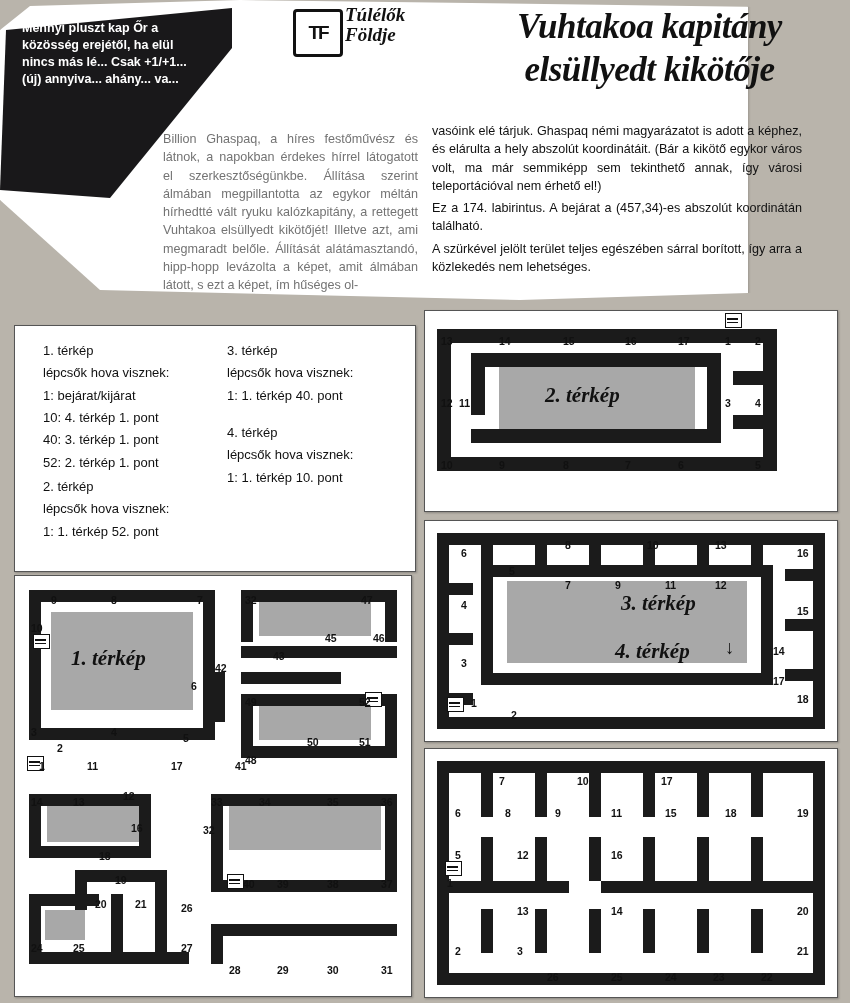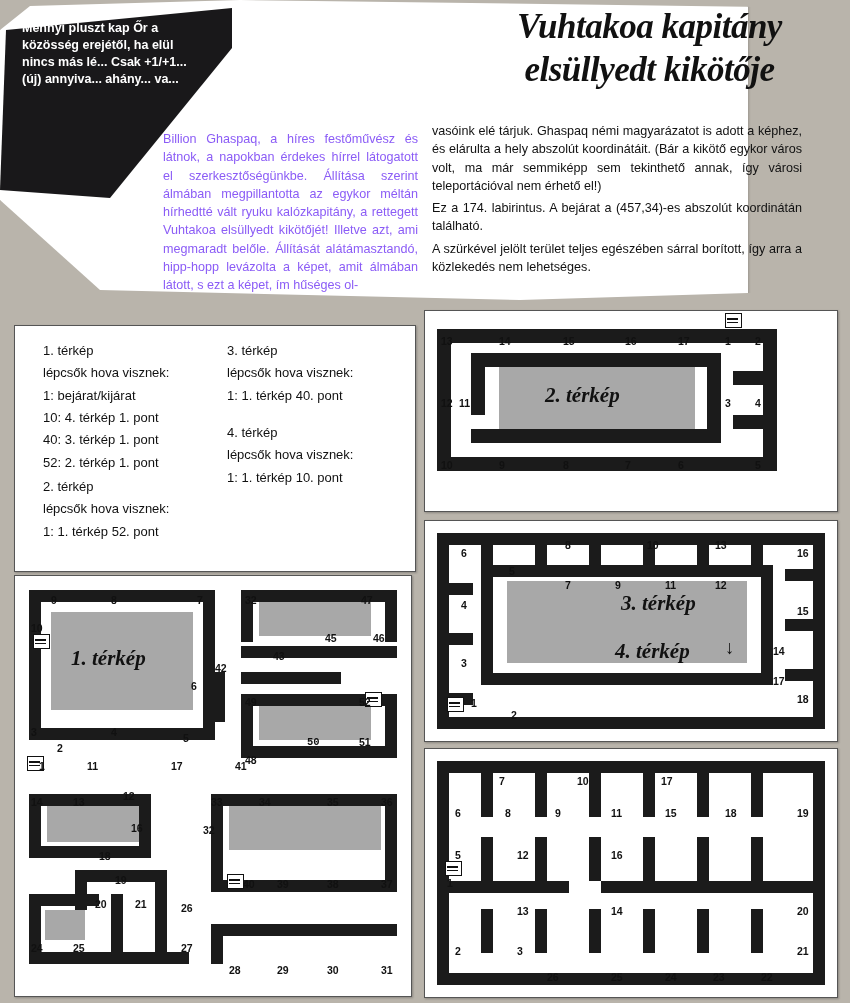--- a/index.html
+++ b/index.html
@@ -49,21 +49,21 @@
     font-size:35px;line-height:1.22;color:#111;
     text-align:center;
     letter-spacing:-0.5px;
   }
   .lead{
     position:absolute;left:205px;top:78px;width:215px;
     font-size:12.5px;line-height:1.42;color:#111;text-align:center;font-weight:bold;
   }
   .col1{
     position:absolute;left:163px;top:130px;width:255px;
-    font-size:12.6px;line-height:1.45;color:#8b5cf6;text-align:justify;
+    font-size:12.6px;line-height:1.45;color:#737373;text-align:justify;
   }
   .col2{
     position:absolute;left:432px;top:122px;width:370px;
     font-size:12.6px;line-height:1.45;color:#111;text-align:justify;
   }
   .col2 p{margin:0 0 4px 0;}
   
   .legend{
     position:absolute;left:14px;top:325px;width:400px;height:245px;
     background:#fff;border:1px solid #555;
@@ -108,20 +108,27 @@
 </style>
 </head>
 <body>
 
 <div class="page">
 
   <div class="top-panel">
     <div class="dark-corner"></div>
     <div class="corner-text">Mennyi pluszt kap Őr a közösség erejétől, ha elül nincs más lé... Csak +1/+1... (új) annyiva... ahány... va...</div>
 
+    <div class="logo">
+      <div class="logo-badge">TF</div>
+      <div class="logo-text">
+        <div>Túlélők</div>
+        <div>Földje</div>
+      </div>
+    </div>
 
     <div class="headline">
       <div>Vuhtakoa kapitány</div>
       <div>elsüllyedt kikötője</div>
     </div>
 
     <div class="col1">Billion Ghaspaq, a híres festőművész és látnok, a napokban érdekes hírrel látogatott el szerkesztőségünkbe. Állítása szerint álmában megpillantotta az egykor méltán hírhedtté vált ryuku kalózkapitány, a rettegett Vuhtakoa elsüllyedt kikötőjét! Illetve azt, ami megmaradt belőle. Állítását alátámasztandó, hipp-hopp levázolta a képet, amit álmában látott, s ezt a képet, ím hűséges ol-</div>
     <div class="col2">
       <p>vasóink elé tárjuk. Ghaspaq némi magyarázatot is adott a képhez, és elárulta a hely abszolút koordinátáit. (Bár a kikötő egykor város volt, ma már semmiképp sem tekinthető annak, így városi teleportációval nem érhető el!)</p>
       <p>Ez a 174. labirintus. A bejárat a (457,34)-es abszolút koordinátán található.</p>
@@ -352,21 +359,21 @@
       <div class="lbl" style="left:358px;top:56px;">46</div>
       <div class="lbl" style="left:200px;top:86px;">42</div>
       <div class="lbl" style="left:258px;top:74px;">43</div>
       <div class="lbl" style="left:176px;top:104px;">6</div>
       <div class="lbl" style="left:230px;top:120px;">49</div>
       <div class="lbl" style="left:344px;top:120px;">52</div>
       <div class="lbl" style="left:16px;top:150px;">3</div>
       <div class="lbl" style="left:42px;top:166px;">2</div>
       <div class="lbl" style="left:96px;top:150px;">4</div>
       <div class="lbl" style="left:168px;top:156px;">5</div>
-      <div class="lbl" style="left:292px;top:160px;font-family:Liberation Mono, monospace;">50</div>
+      <div class="lbl" style="left:292px;top:160px;">50</div>
       <div class="lbl" style="left:344px;top:160px;">51</div>
       <div class="lbl" style="left:230px;top:178px;">48</div>
       <div class="lbl" style="left:24px;top:184px;">1</div>
       <div class="lbl" style="left:72px;top:184px;">11</div>
       <div class="lbl" style="left:156px;top:184px;">17</div>
       <div class="lbl" style="left:196px;top:184px;margin-left:24px;">41</div>
       <div class="lbl" style="left:16px;top:220px;">14</div>
       <div class="lbl" style="left:58px;top:220px;">13</div>
       <div class="lbl" style="left:108px;top:214px;">12</div>
       <div class="lbl" style="left:196px;top:220px;">33</div>

